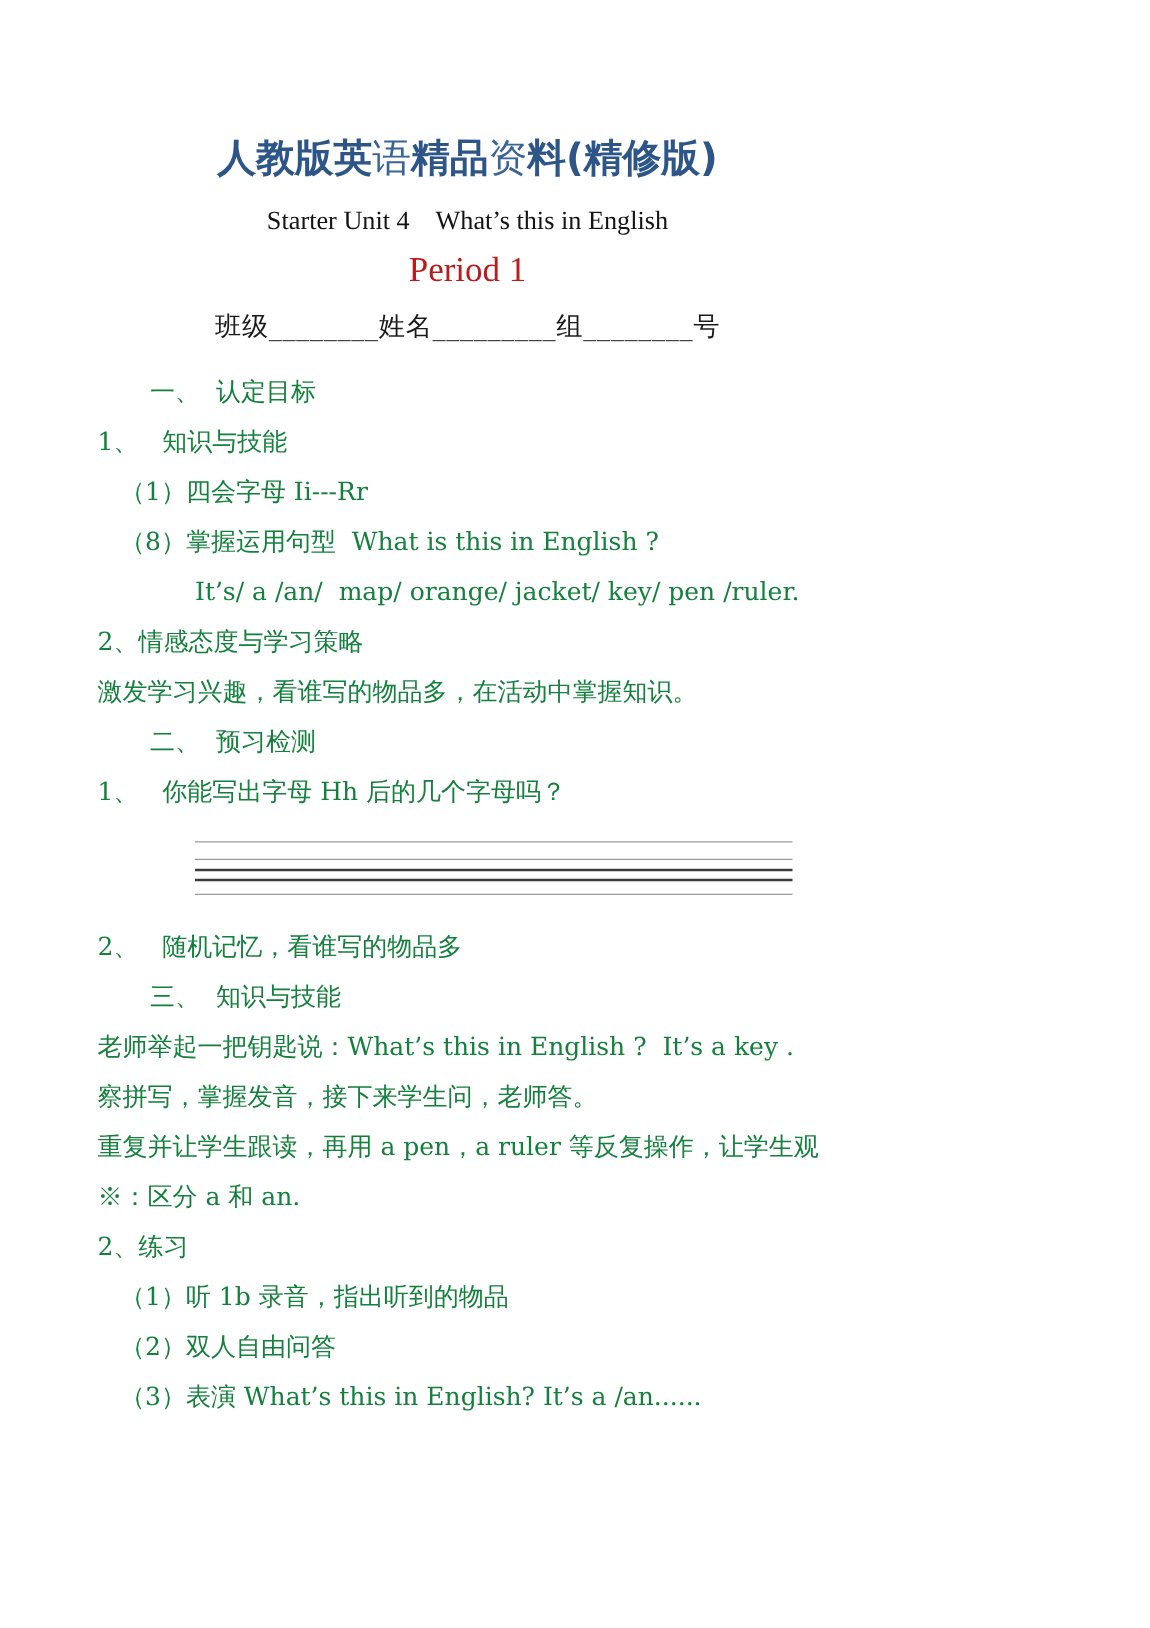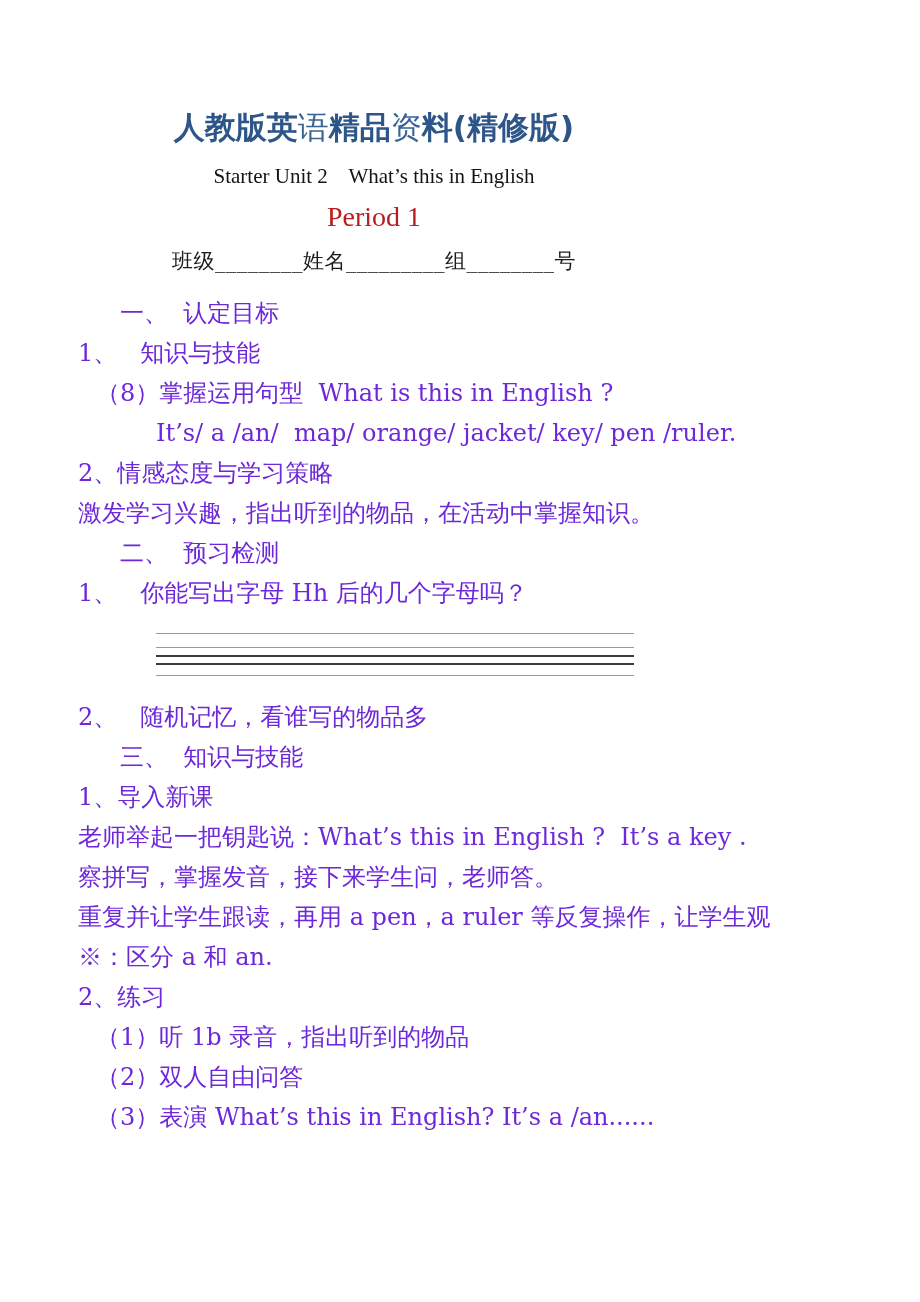--- a/index.html
+++ b/index.html
@@ -71,25 +71,25 @@
     font-family: "DejaVu Serif", "Liberation Serif", serif;
     white-space: pre;
     letter-spacing: 0.5px;
   }
 
   
   .body-block {
     margin-top: 18px;
   }
   .line {
-    font-size: 24px;
+    font-size: 20px;
     line-height: 40px;
     white-space: pre;
     font-family: "DejaVu Serif", "Liberation Serif", serif;
-    color: #6d28d9;
+    color: #15803d;
   }
 
   .ind-0  { padding-left: 0px; }
   .ind-1  { padding-left: 18px; }
   .ind-2  { padding-left: 42px; }
   .ind-3  { padding-left: 78px; }
 
   
   .staff-wrap {
     margin-top: 16px;
@@ -122,51 +122,51 @@
 <body>
 
 <div class="page">
 
   <div class="banner">
     <div class="banner-text">
       <span class="hv">人教版英</span><span class="lt">语</span><span class="hv">精品</span><span class="lt">资</span><span class="hv">料(精修版)</span>
     </div>
   </div>
 
-  <div class="doc-title">Starter Unit 2    What’s this in English</div>
+  <div class="doc-title">Starter Unit 4    What’s this in English</div>
 
   <div class="period-title">Period 1</div>
 
   <div class="info-line">班级________姓名_________组________号</div>
 
   <div class="body-block">
     <div class="line ind-2">一、  认定目标</div>
     <div class="line ind-0">1、   知识与技能</div>
+    <div class="line ind-1">（1）四会字母 Ii---Rr</div>
     <div class="line ind-1">（8）掌握运用句型  What is this in English ?</div>
     <div class="line ind-3">It’s/ a /an/  map/ orange/ jacket/ key/ pen /ruler.</div>
     <div class="line ind-0">2、情感态度与学习策略</div>
-    <div class="line ind-0">激发学习兴趣，指出听到的物品，在活动中掌握知识。</div>
+    <div class="line ind-0">激发学习兴趣，看谁写的物品多，在活动中掌握知识。</div>
     <div class="line ind-2">二、  预习检测</div>
     <div class="line ind-0">1、   你能写出字母 Hh 后的几个字母吗？</div>
   </div>
 
   <div class="staff-wrap">
     <div class="staff">
       <div class="rule r1"></div>
       <div class="rule r2"></div>
       <div class="rule dark r3"></div>
       <div class="rule dark r4"></div>
       <div class="rule r5"></div>
     </div>
   </div>
 
   <div class="body-block" style="margin-top:0">
     <div class="line ind-0">2、   随机记忆，看谁写的物品多</div>
     <div class="line ind-2">三、  知识与技能</div>
-    <div class="line ind-0">1、导入新课</div>
     <div class="line ind-0">老师举起一把钥匙说：What’s this in English ?  It’s a key .</div>
     <div class="line ind-0">察拼写，掌握发音，接下来学生问，老师答。</div>
     <div class="line ind-0">重复并让学生跟读，再用 a pen，a ruler 等反复操作，让学生观</div>
     <div class="line ind-0">※：区分 a 和 an.</div>
     <div class="line ind-0">2、练习</div>
     <div class="line ind-1">（1）听 1b 录音，指出听到的物品</div>
     <div class="line ind-1">（2）双人自由问答</div>
     <div class="line ind-1">（3）表演 What’s this in English? It’s a /an......</div>
   </div>
 

